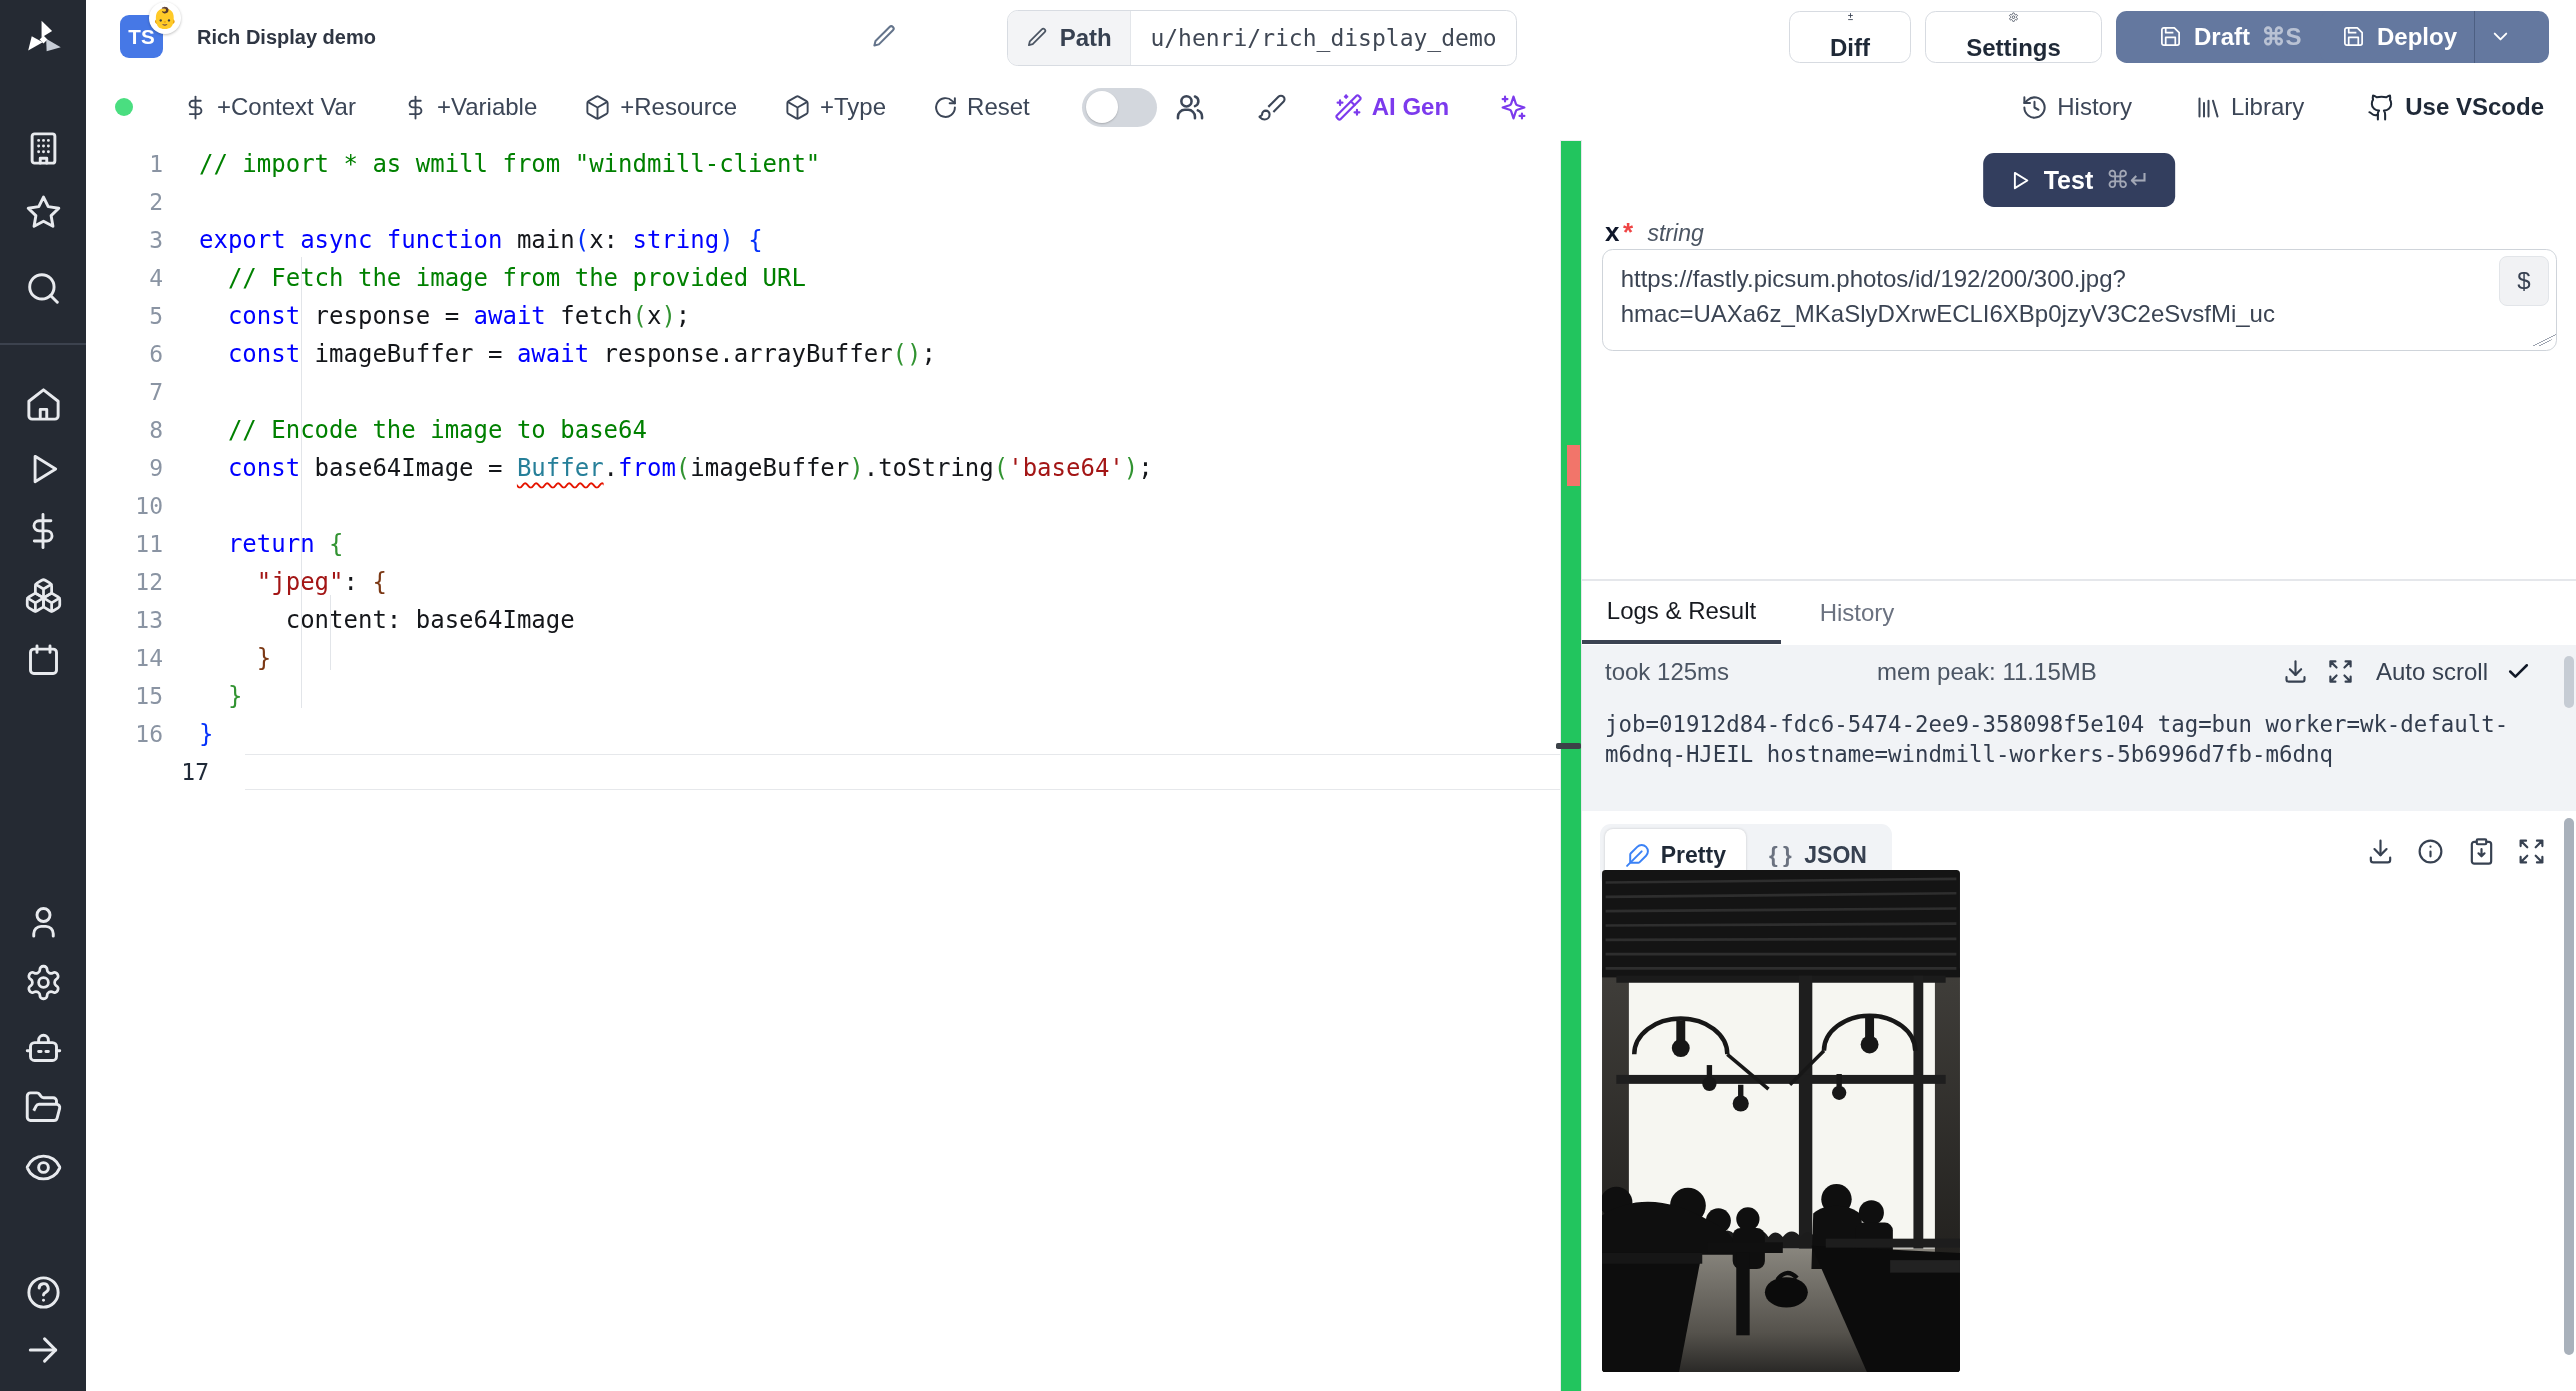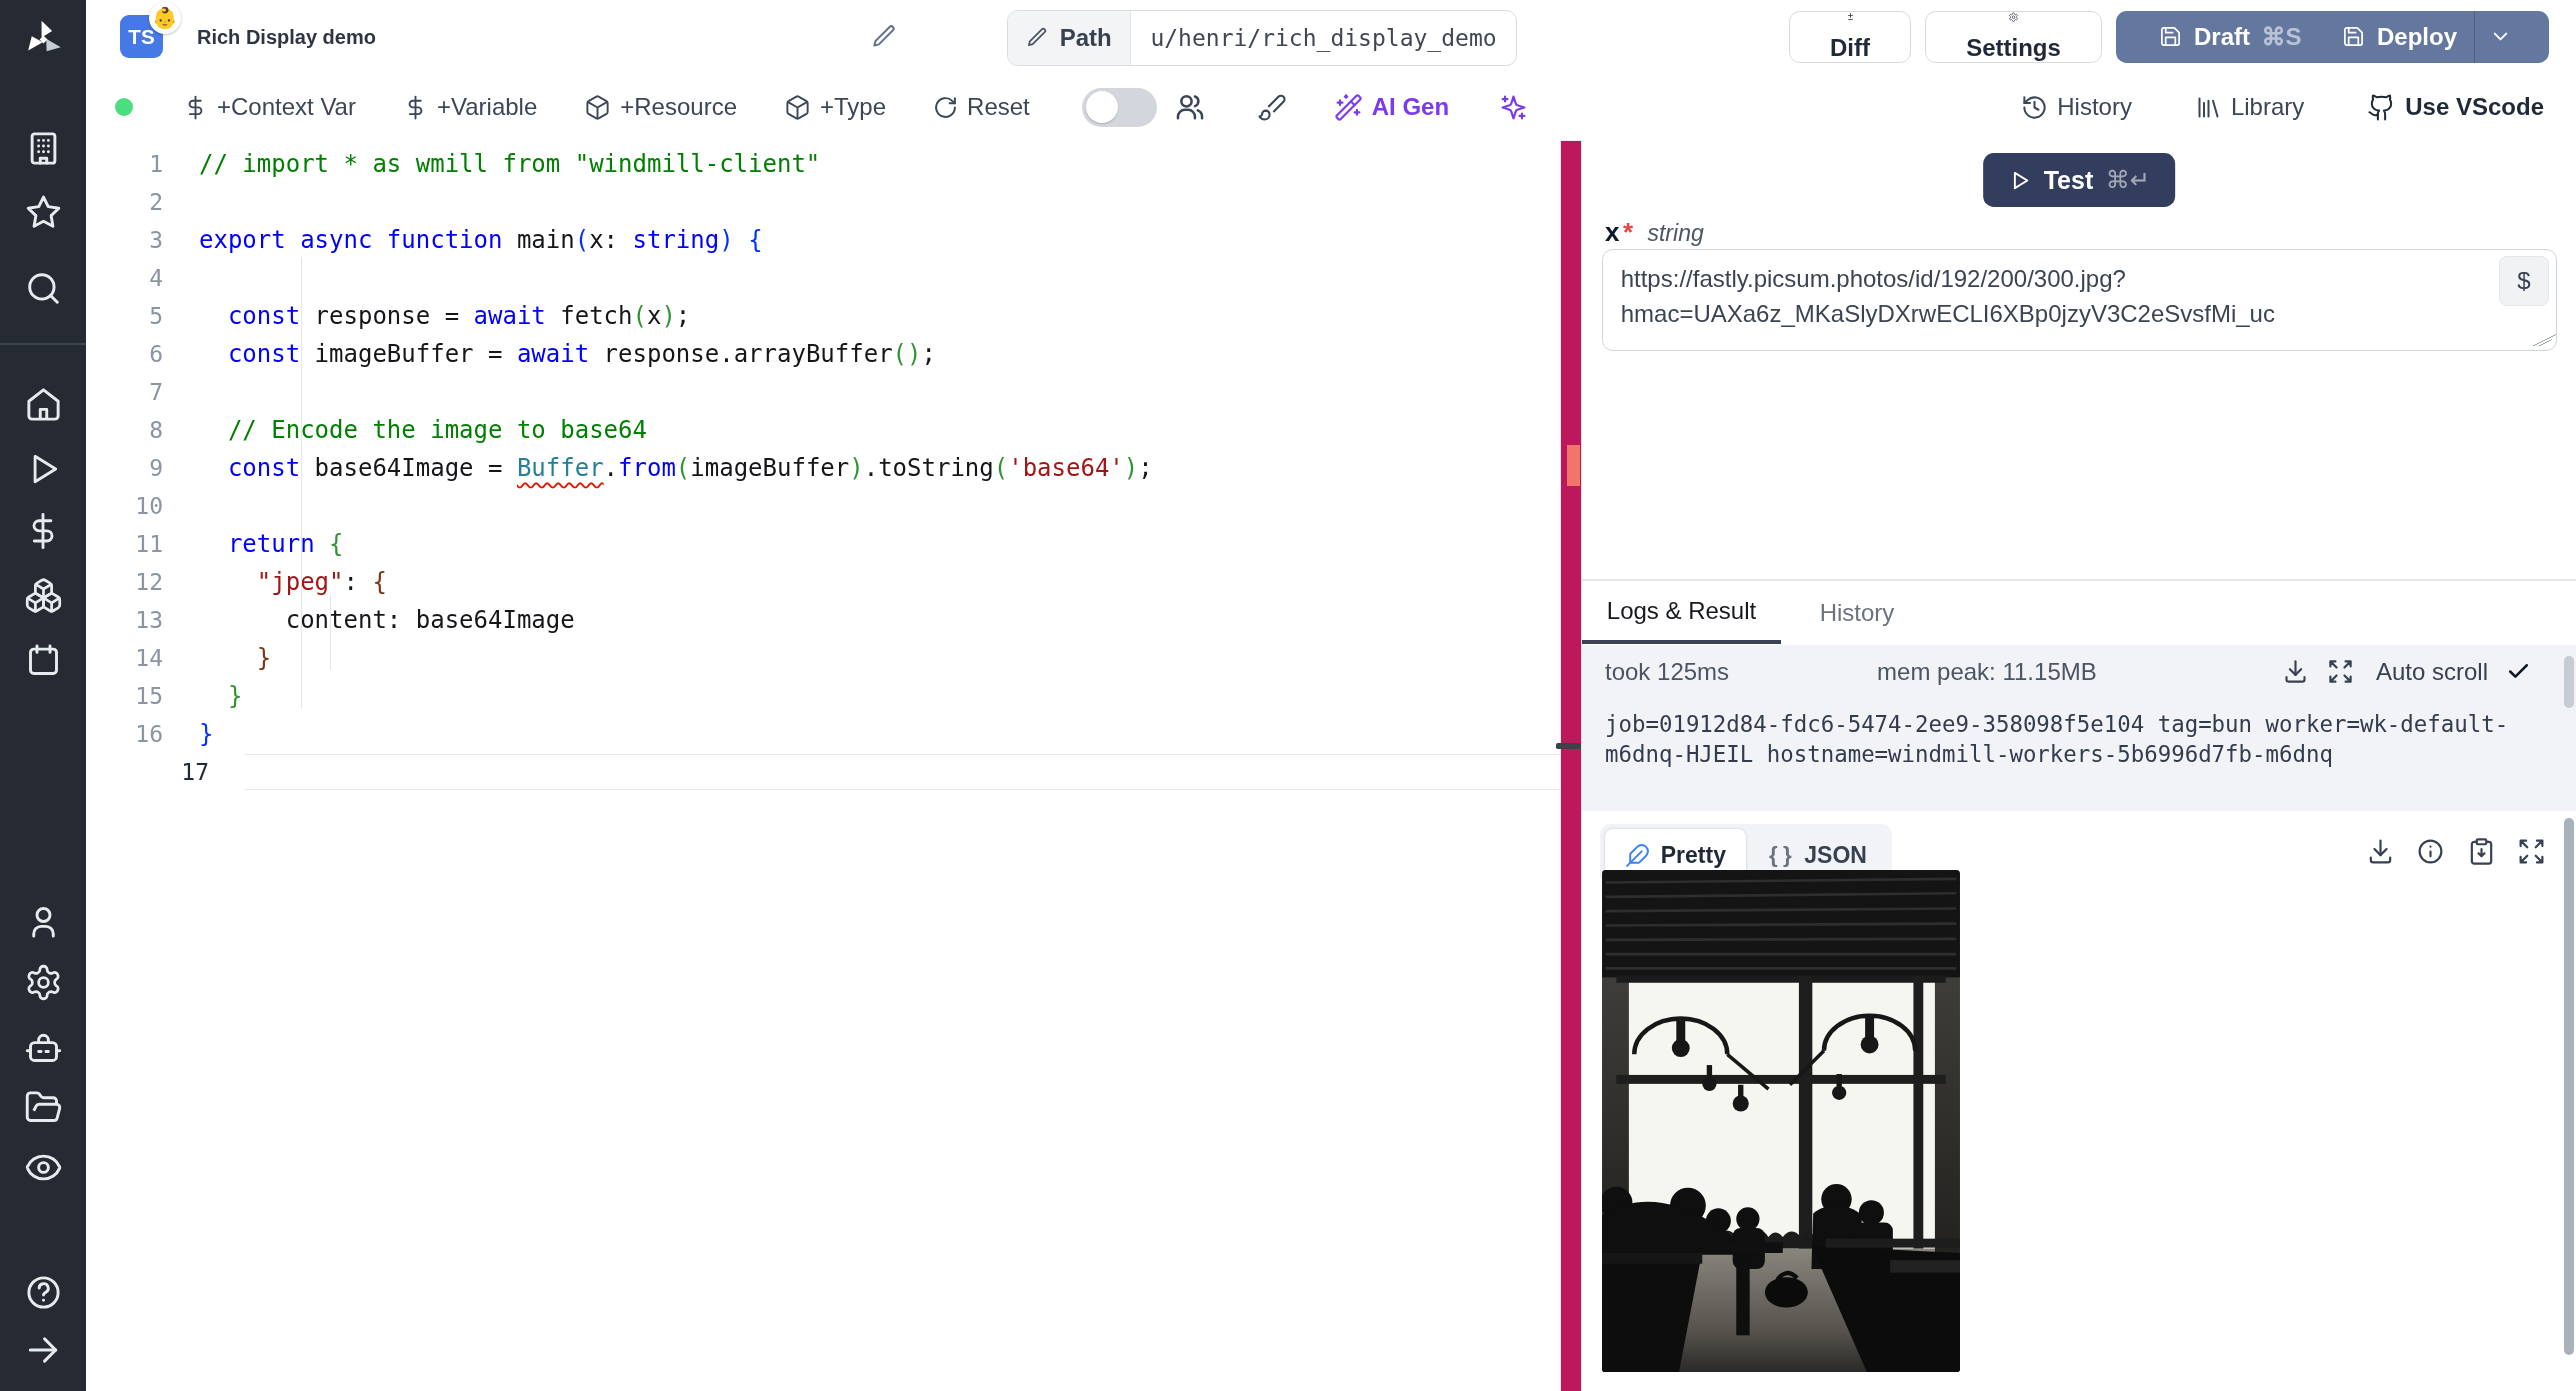--- a/index.html
+++ b/index.html
@@ -1,16 +1,16 @@
 <!DOCTYPE html>
 <html style="font-size:14.3px"><head>
 <meta charset="utf-8">
 <style>
   html,body{margin:0;padding:0;background:#fff;}
-  .app{position:relative;width:2576px;height:1392px;background:#be185d;overflow:hidden;
+  .app{position:relative;width:2576px;height:1392px;background:#22c55e;overflow:hidden;
        font-family:"Liberation Sans",sans-serif;color:#1f2937;}
   svg.ic{display:block;}
   
   .sidebar{position:absolute;left:0;top:0;width:86px;height:1392px;background:#252a33;}
   .sb-logo{position:absolute;left:0;top:10.7px;width:86px;height:57px;display:flex;align-items:center;justify-content:center;}
   .sb-item{position:absolute;left:0;width:86px;height:43px;display:flex;align-items:center;justify-content:center;color:#e8eaee;cursor:pointer;}
   .sb-div{position:absolute;left:0;top:343px;width:86px;height:1.8px;background:#3c424e;}
   
   .topbar{position:absolute;left:86px;top:0;width:2490px;height:74px;background:#fff;border-bottom:1.8px solid #e7e9ee;}
   .ts-badge{position:absolute;left:34px;top:15px;width:43px;height:43px;border-radius:9px;background:#4678e6;color:#fff;
@@ -358,21 +358,21 @@
         <div class="code-line">
           <span class="ln">2</span>
           <span class="code"></span>
         </div>
         <div class="code-line">
           <span class="ln">3</span>
           <span class="code"><span class="kw">export</span><span class="def"> </span><span class="kw">async</span><span class="def"> </span><span class="kw">function</span><span class="def"> main</span><span class="b1">(</span><span class="def">x: </span><span class="kw">string</span><span class="b1">)</span><span class="def"> </span><span class="b1">{</span></span>
         </div>
         <div class="code-line">
           <span class="ln">4</span>
-          <span class="code"><span class="def">  </span></span>
+          <span class="code"><span class="def">  </span><span class="com">// Fetch the image from the provided URL</span></span>
         </div>
         <div class="code-line">
           <span class="ln">5</span>
           <span class="code"><span class="def">  </span><span class="kw">const</span><span class="def"> response = </span><span class="kw">await</span><span class="def"> fetch</span><span class="b2">(</span><span class="def">x</span><span class="b2">)</span><span class="def">;</span></span>
         </div>
         <div class="code-line">
           <span class="ln">6</span>
           <span class="code"><span class="def">  </span><span class="kw">const</span><span class="def"> imageBuffer = </span><span class="kw">await</span><span class="def"> response.arrayBuffer</span><span class="b2">()</span><span class="def">;</span></span>
         </div>
         <div class="code-line">

